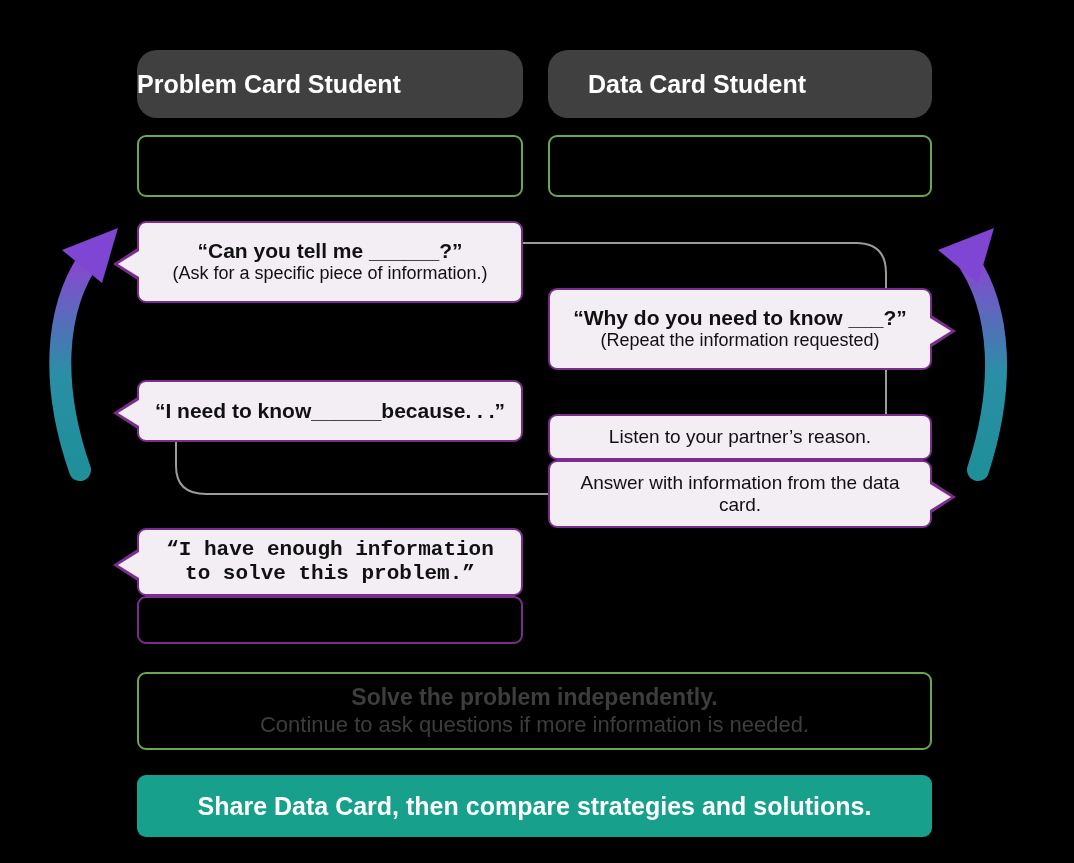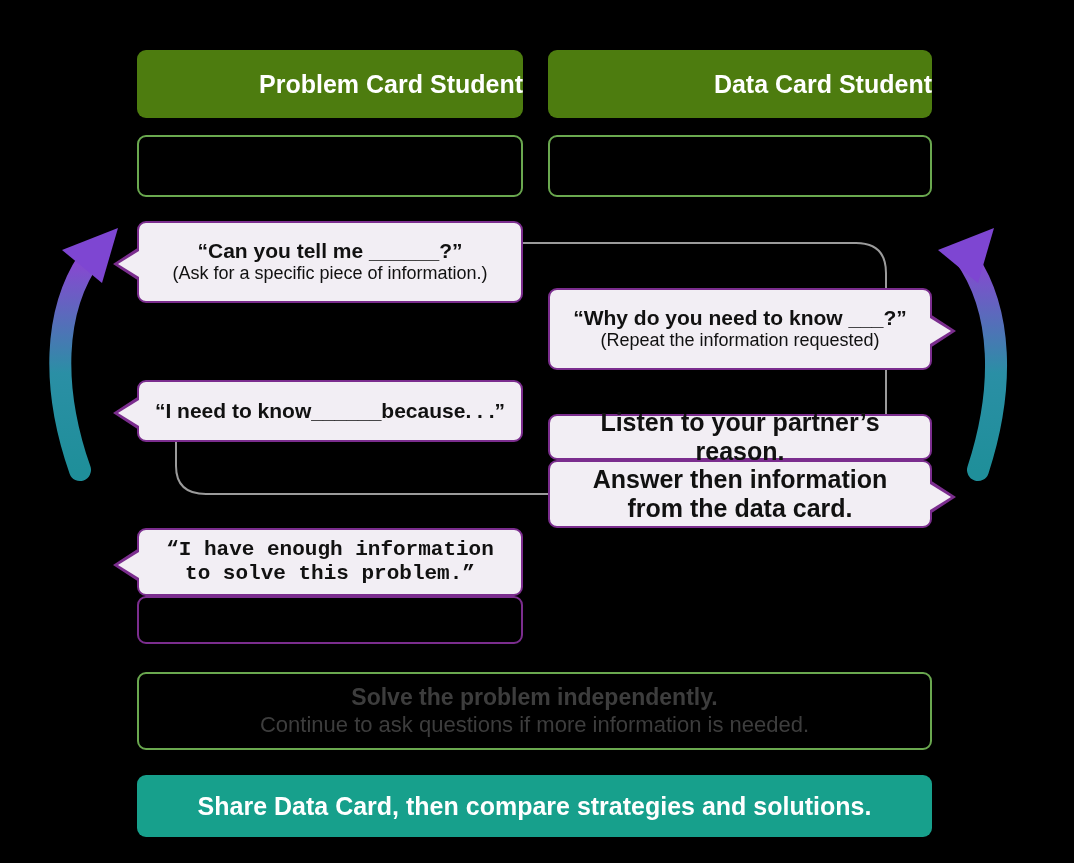--- a/index.html
+++ b/index.html
@@ -17,28 +17,28 @@
   #stage {
     position: absolute;
     left: 0; top: 0;
     width: 1074px;
     height: 863px;
   }
   .abs { position: absolute; box-sizing: border-box; }
 
   
   .header-pill {
-    background: #4d7c0f;
-    border-radius: 9px;
+    background: #404040;
+    border-radius: 20px;
     color: #ffffff;
     font-weight: bold;
     font-size: 25px;
     display: flex;
     align-items: center;
-    justify-content: flex-end;
+    justify-content: flex-start;
     text-align: center;
   }
 
   
   .box-green {
     border: 2px solid #6aa84f;
     border-radius: 9px;
     background: transparent;
   }
   
@@ -64,22 +64,22 @@
   .bubble .line1 {
     font-weight: bold;
     font-size: 21px;
     line-height: 1.15;
   }
   .bubble .line2 {
     font-size: 18px;
     line-height: 1.2;
   }
   .bubble.plain .line1 {
-    font-weight: bold;
-    font-size: 25px;
+    font-weight: normal;
+    font-size: 19px;
   }
 
   
   .tail {
     position: absolute;
     width: 0; height: 0;
   }
   
   .tail-left-outer {
     left: -26px;
@@ -221,21 +221,21 @@
     <div class="line1">“I need to know______because. . .”</div>
   </div>
 
   <div class="abs bubble plain" style="left:548px; top:414px; width:384px; height:46px;">
     <div class="line1">Listen to your partner’s reason.</div>
   </div>
 
   <div class="abs bubble plain" style="left:548px; top:460px; width:384px; height:68px;">
     <div class="tail tail-right-outer" style="top:18px;"></div>
     <div class="tail tail-right-inner" style="top:22px;"></div>
-    <div class="line1">Answer then information from the data card.</div>
+    <div class="line1">Answer with information from the data card.</div>
   </div>
 
   <div class="abs bubble" style="left:137px; top:528px; width:386px; height:68px;font-family:Liberation Mono, monospace;">
     <div class="tail tail-left-outer" style="top:18px;"></div>
     <div class="tail tail-left-inner" style="top:22px;"></div>
     <div class="line1">“I have enough information to solve this problem.”</div>
   </div>
 
   <div class="abs box-purple" style="left:137px; top:596px; width:386px; height:48px;"></div>
 

